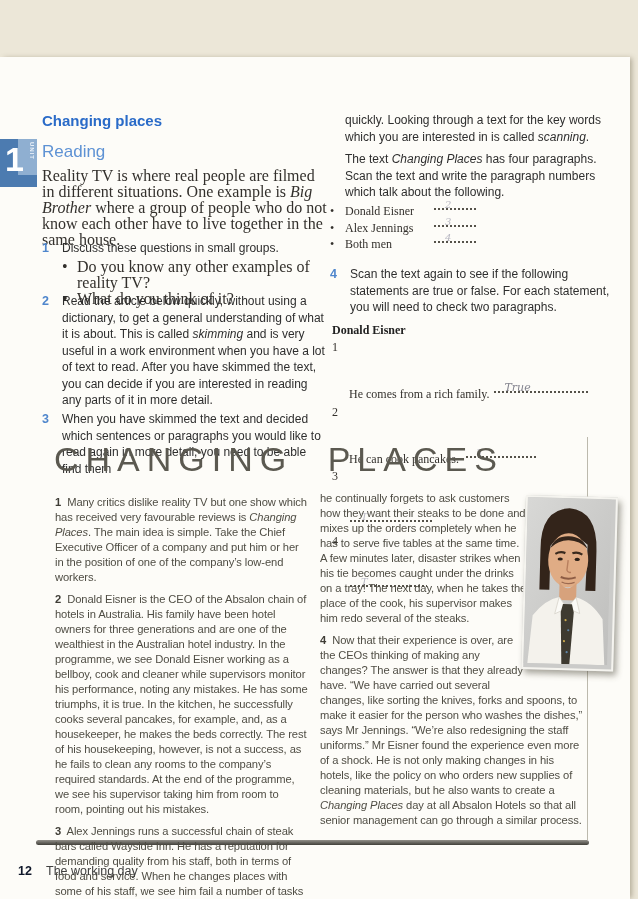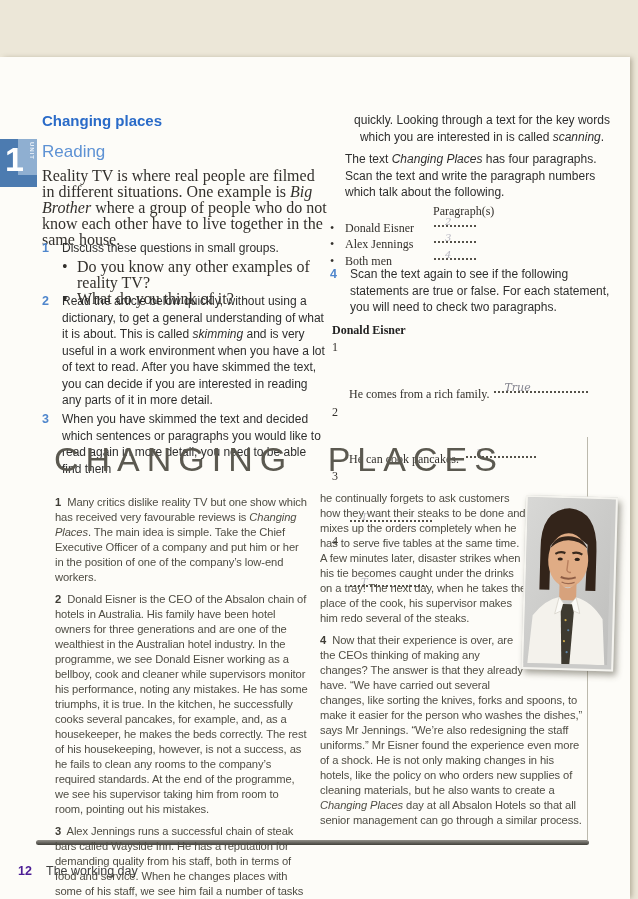--- a/index.html
+++ b/index.html
@@ -31,21 +31,21 @@
   .ex .body{flex:1;}
   .ex1{left:42px;top:240px;width:284px;}
   .ex1 .body{font-weight:normal;}
   .bullets{left:62px;top:259px;width:266px;}
   .bullet-row{display:flex;}
   .bullet-row .b{flex:none;width:15px;}
   .ex2{left:42px;top:293px;width:284px;}
   .ex3{left:42px;top:411px;width:284px;}
 
   
-  .ex3cont{left:345px;top:112px;width:274px;text-align:center;}
+  .ex3cont{left:345px;top:112px;width:274px;}
   .scan-intro{left:345px;top:151px;width:276px;}
   .scan-table{left:330px;top:203px;width:280px;font-family:"Liberation Serif",serif;
               font-size:12px;line-height:16.5px;color:#33302c;}
   .pt-header{margin-left:103px;}
   .pt-row{display:flex;}
   .pt-row .b{flex:none;width:15px;text-align:left;}
   .pt-row .lbl{flex:none;width:88px;}
   .ex4{left:330px;top:266px;width:294px;}
   .tf-subject{left:332px;top:323px;font-family:"Liberation Serif",serif;
               font-weight:bold;font-size:12px;color:#222;}
@@ -78,21 +78,21 @@
   .col-right{left:320px;top:491px;width:268px;}
   .photo-spacer{float:right;width:60px;height:200px;}
 
   
   .photo-wrap{left:526px;top:495px;width:88px;height:170px;transform:rotate(1.6deg);
               transform-origin:top left;z-index:5;border:2px solid #f5f4ef;
               box-shadow:3px 4px 6px rgba(60,55,40,.45);background:#cbcbc9;}
   .photo-wrap svg{display:block;}
 
   
-  .footer-page{left:18px;top:864px;font-size:12.5px;font-weight:bold;color:#4c1d95;}
+  .footer-page{left:18px;top:864px;font-size:12.5px;font-weight:bold;color:#0f172a;}
   .footer-section{left:46px;top:864px;font-size:12.5px;color:#404040;}
 </style>
 </head>
 <body>
 
 <div class="page"></div>
 
 <div class="abs lesson-title">Changing places</div>
 
 <div class="abs unit-tab">
@@ -128,21 +128,20 @@
 <div class="abs ex ex3 sans">
   <span class="num">3</span>
   <span class="body">When you have skimmed the text and decided which sentences or paragraphs you would like to read again in more detail, you need to be able find them</span>
 </div>
 
 <div class="abs ex3cont sans"><span>quickly. Looking through a text for the key words which you are interested in is called </span><span class="em">scanning</span><span>.</span></div>
 
 <div class="abs scan-intro sans"><span>The text </span><span class="em">Changing Places</span><span> has four paragraphs. Scan the text and write the paragraph numbers which talk about the following.</span></div>
 
 <div class="abs scan-table">
-  <div class="pt-header">Paragraph(s)</div>
   <div class="pt-row">
     <span class="b">•</span>
     <span class="lbl">Donald Eisner</span>
     <span class="ans"><span class="hand faint">2</span><span class="dotline w45"></span></span>
   </div>
   <div class="pt-row">
     <span class="b">•</span>
     <span class="lbl">Alex Jennings</span>
     <span class="ans"><span class="hand faint">3</span><span class="dotline w45"></span></span>
   </div>

